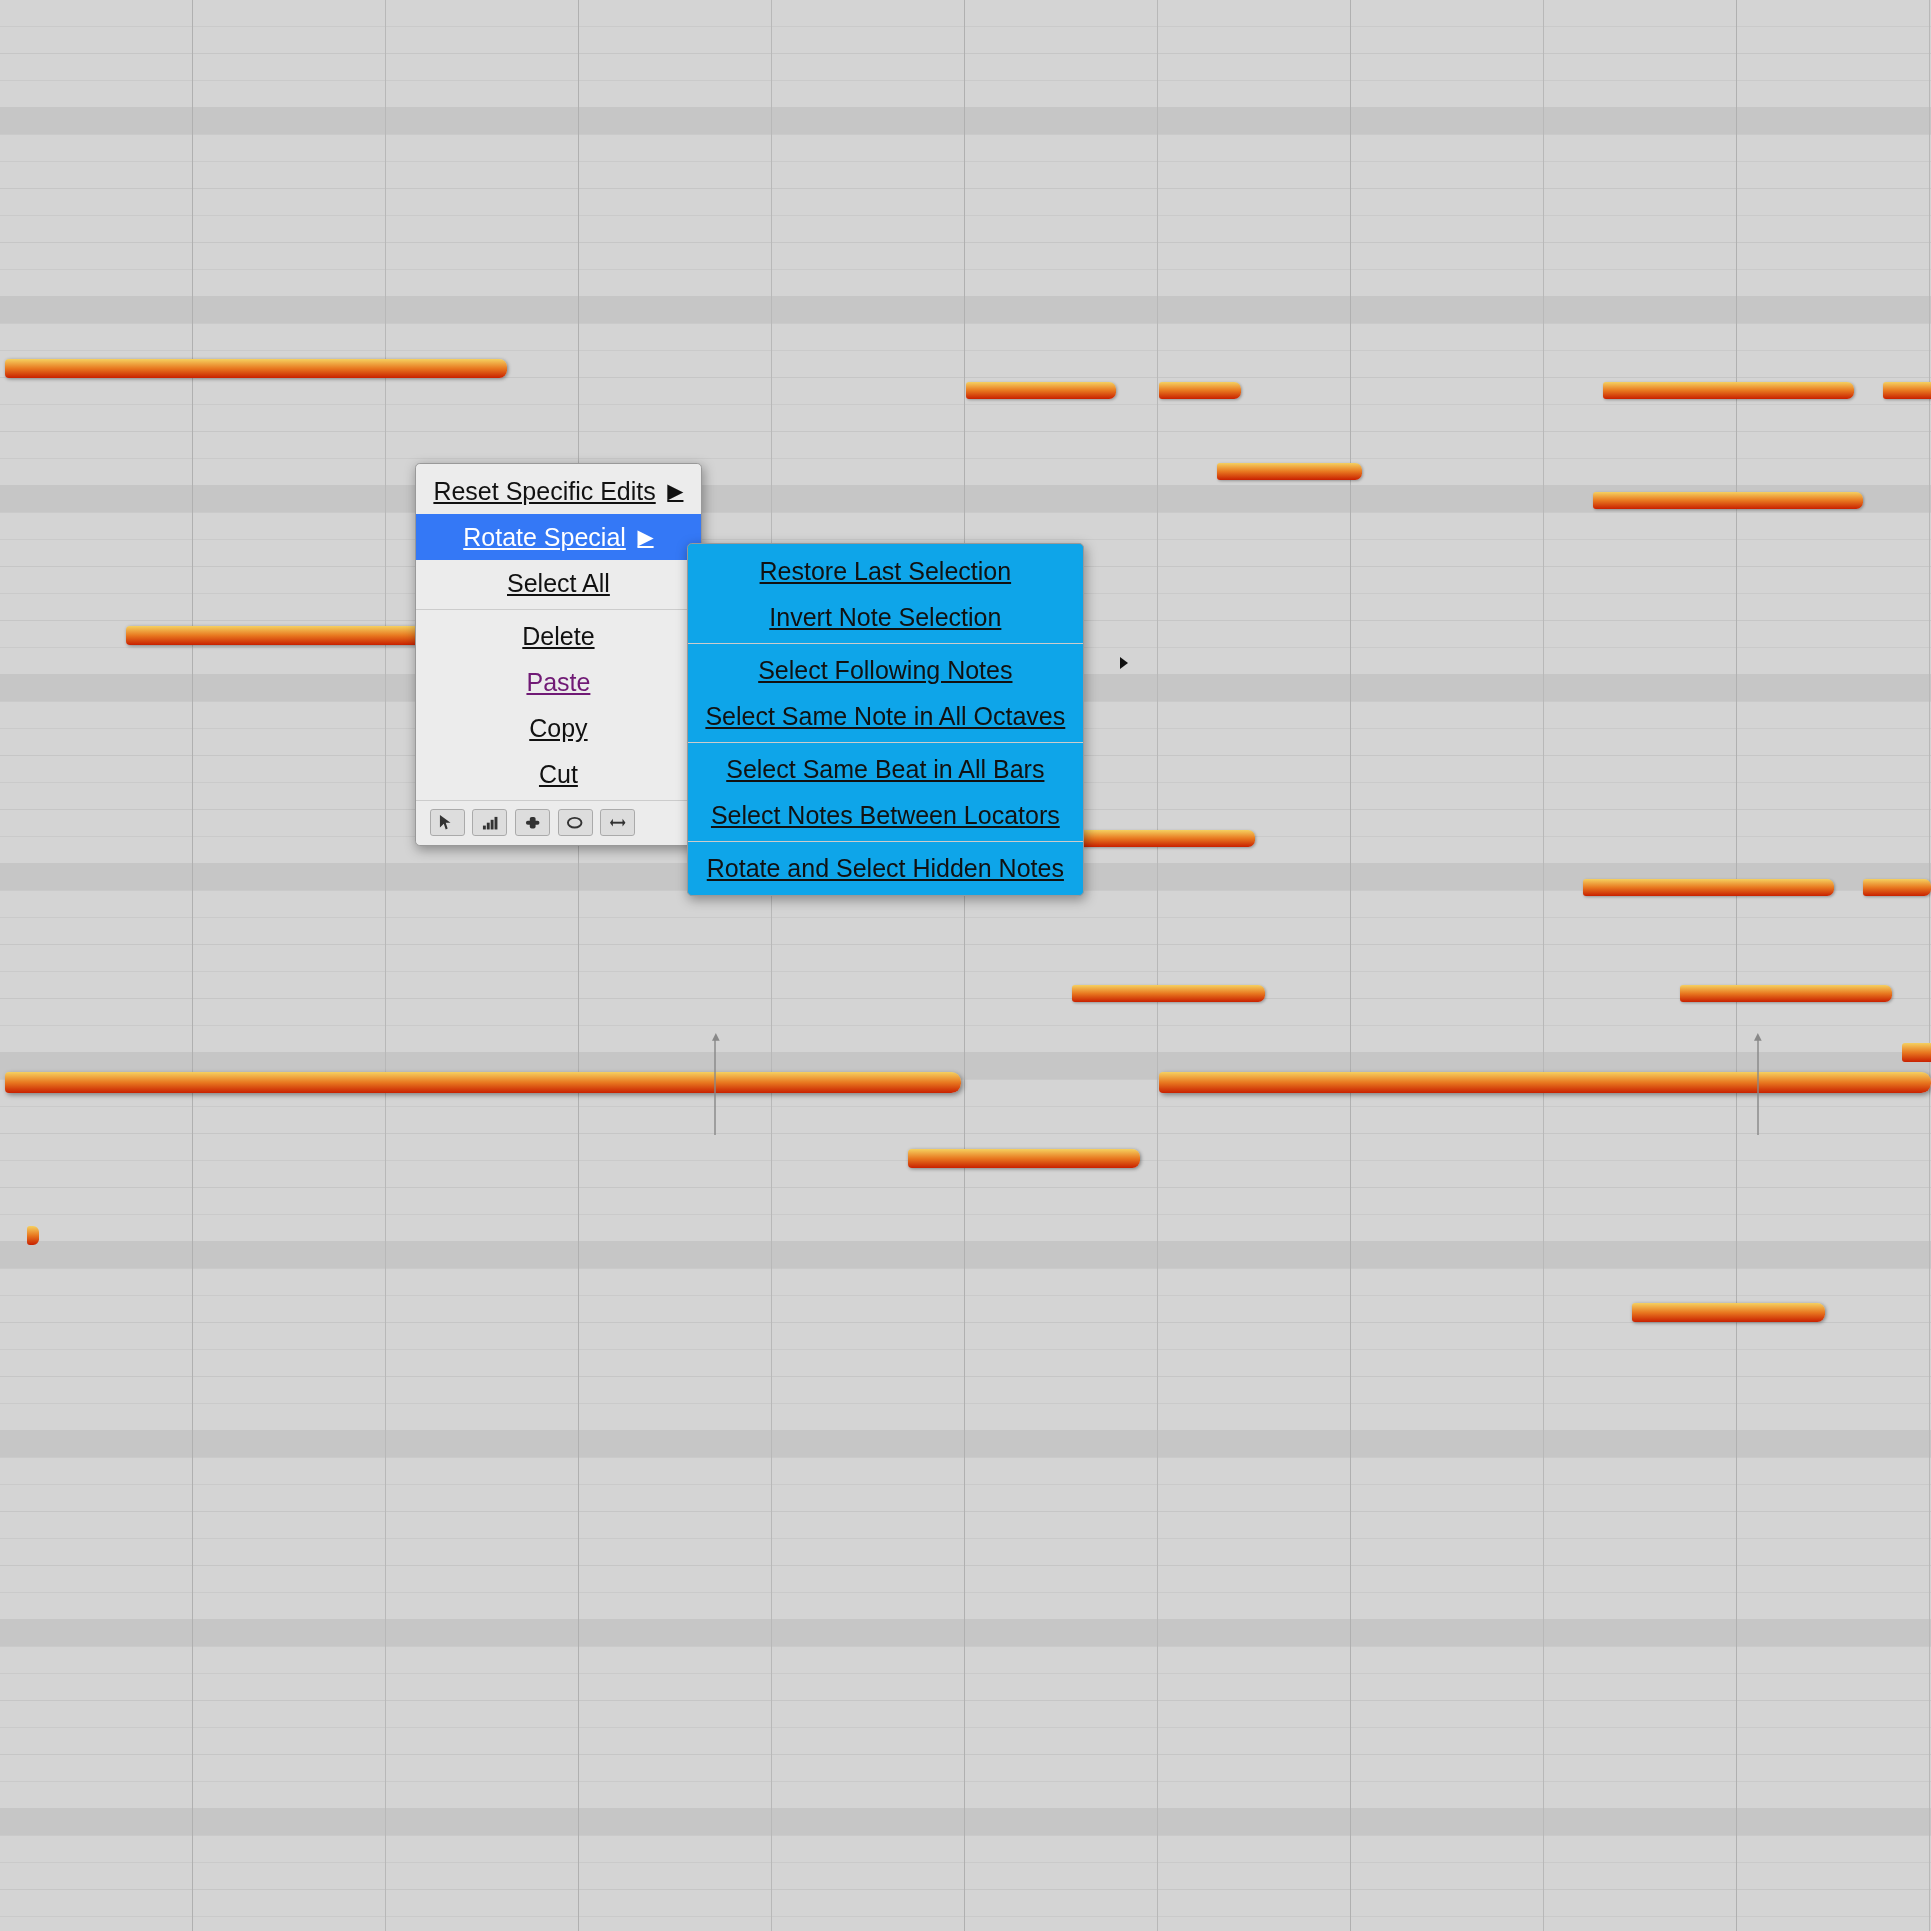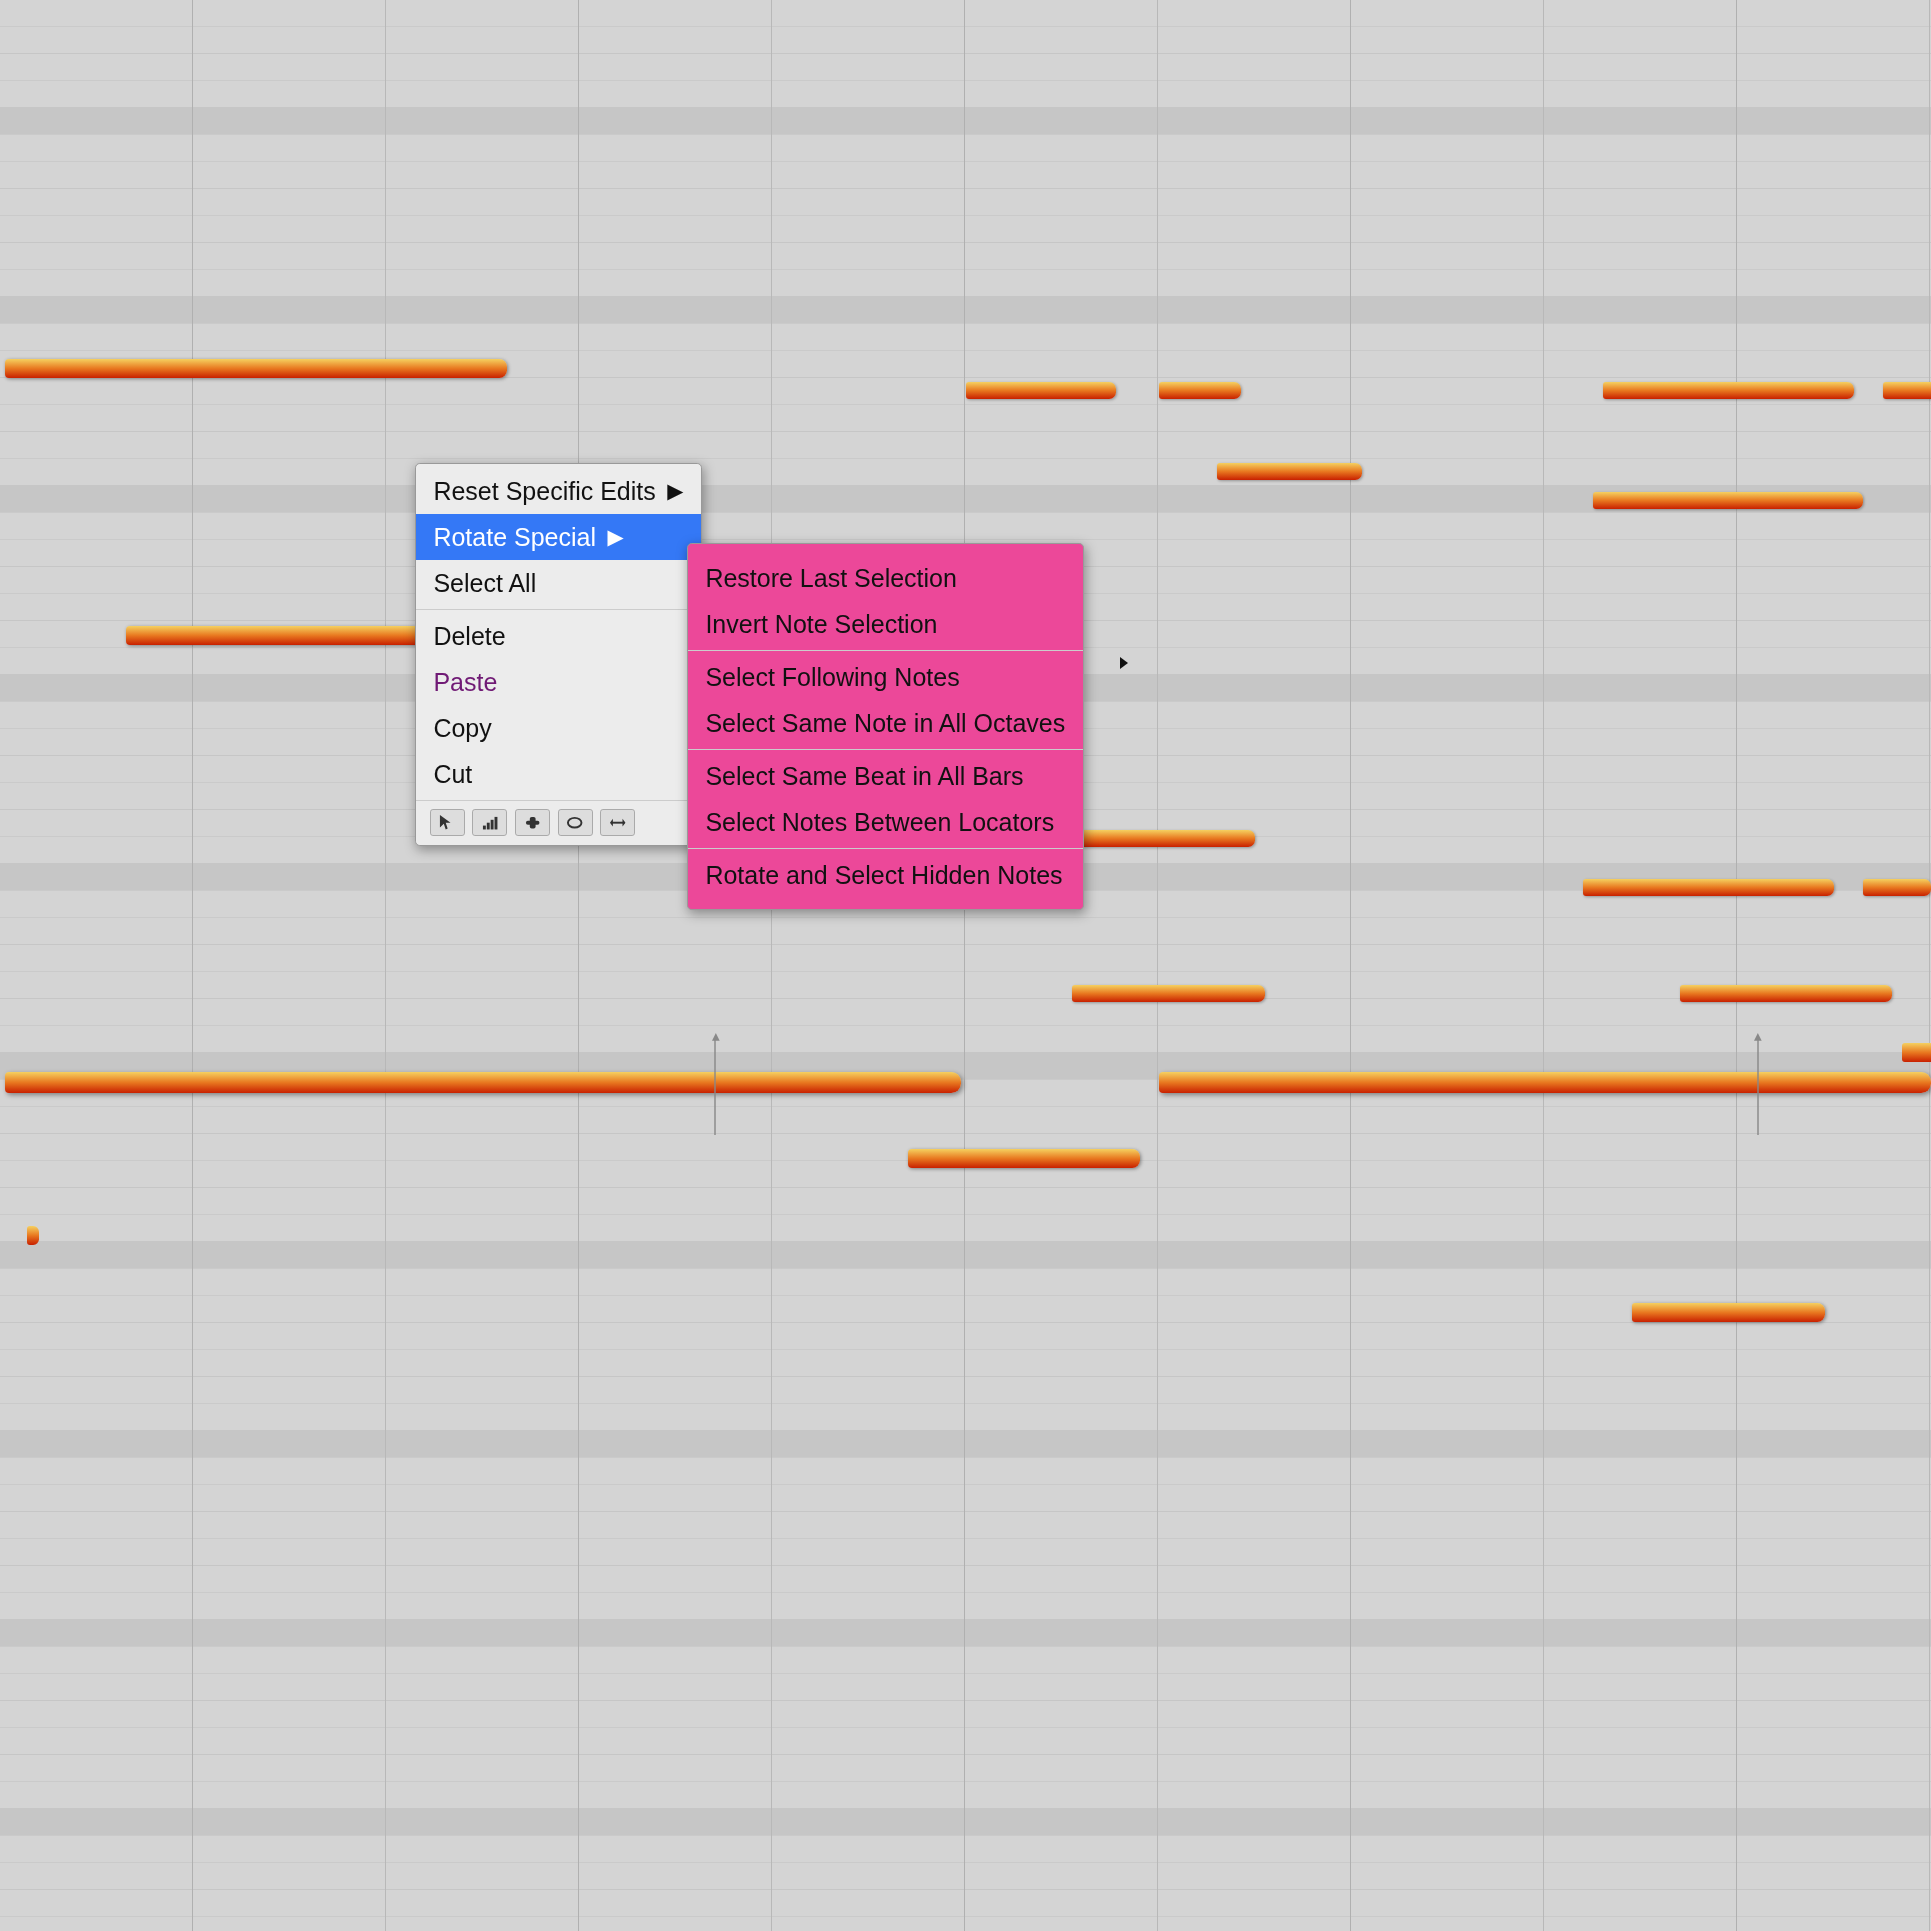--- a/index.html
+++ b/index.html
@@ -43,22 +43,23 @@
       font-size: 25px;
     }
 
     .menu-item {
       padding: 6.8px 17.4px;
       cursor: default;
       white-space: nowrap;
       color: #111;
       display: flex;
       align-items: center;
-      justify-content: flex-start;
+      justify-content: center;
       line-height: 1.3;
+      text-decoration: underline;
     }
 
     .menu-item.disabled {
       color: #701a75;
     }
 
     .menu-item.highlighted {
       background: #3478f6;
       color: white;
     }
@@ -92,25 +93,25 @@
       justify-content: center;
       font-size: 17.4px;
       cursor: pointer;
     }
 
     
     .submenu {
       position: absolute;
       left: 271px;
       top: 29px;
-      background: #ec4899;
+      background: #0ea5e9;
       border: 1px solid #999;
       border-radius: 4.8px;
       box-shadow: 1.9px 3.9px 11.6px rgba(0,0,0,0.35);
-      padding: 11px 0;
+      padding: 4px 0;
       min-width: 348px;
       z-index: 300;
       font-size: 25px;
     }
 
     .submenu .menu-item {
       padding: 6.8px 17.4px;
     }
 
     .submenu .menu-item.highlighted {

